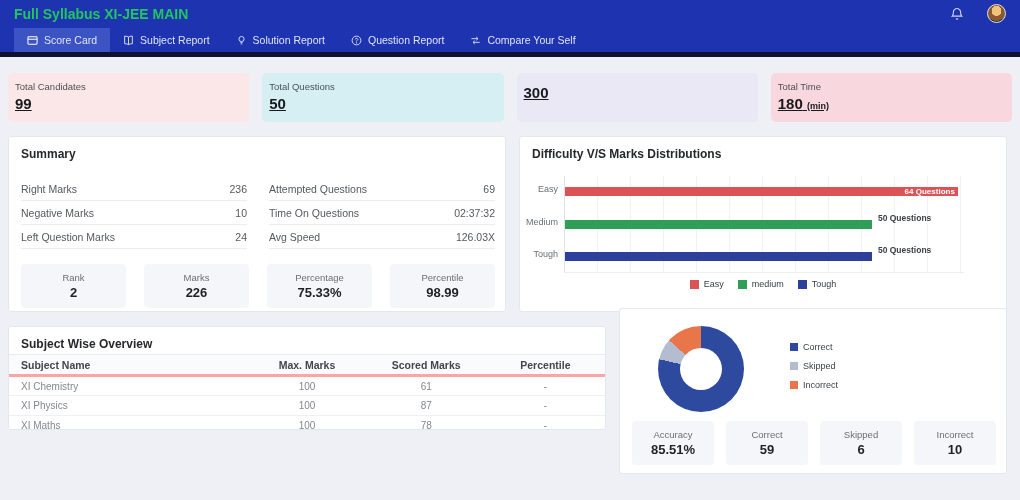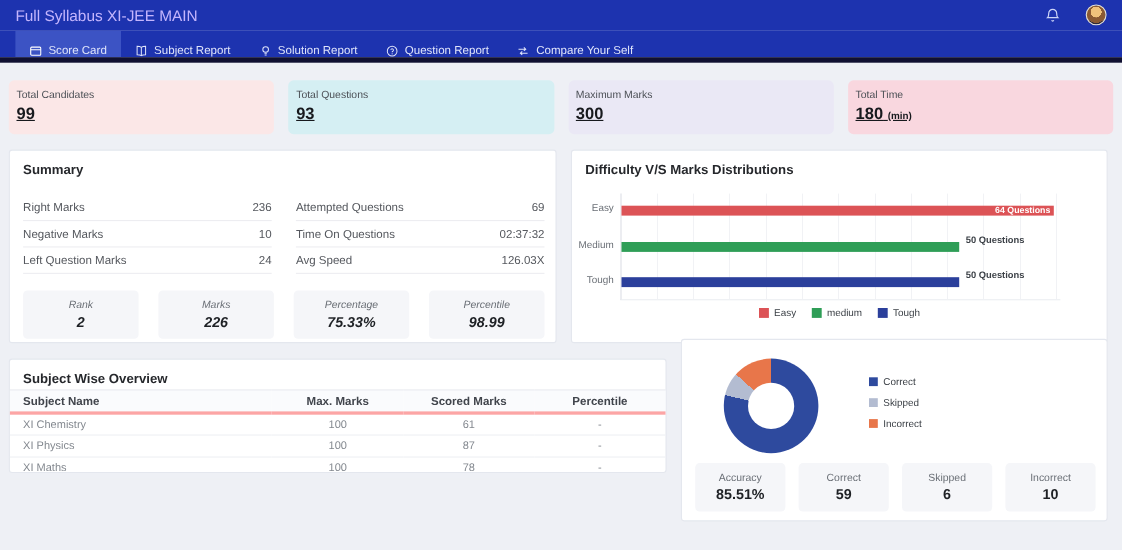--- a/index.html
+++ b/index.html
@@ -3,28 +3,28 @@
 <meta charset="utf-8">
 <style>
   * { margin:0; padding:0; box-sizing:border-box; }
   html,body { background:#eef0f5; }
   .app {
     position:relative; width:1020px; height:500px; background:#eef0f5;
     font-family:"Liberation Sans", sans-serif; overflow:hidden;
   }
   
   .top-header { position:absolute; left:0; top:0; width:1020px; height:28px; background:#1d33af; }
-  .page-title { position:absolute; left:14px; top:0; line-height:28px; color:#c4b5fd; font-size:14px; font-weight:normal; }
+  .page-title { position:absolute; left:14px; top:0; line-height:28px; color:#22c55e; font-size:14px; font-weight:bold; }
   .bell { position:absolute; right:56px; top:7px; width:14px; height:14px; cursor:pointer; }
   .avatar { position:absolute; right:14px; top:4px; width:19px; height:19px; border-radius:50%;
     background:radial-gradient(circle at 50% 35%, #f0c27b 0 35%, #8a5a33 36% 70%, #2e2a3a 71%);
     border:1.5px solid #e8e2d2; cursor:pointer; }
   
   .tabbar { position:absolute; left:0; top:28px; width:1020px; height:24px; background:#1d33af; display:flex; padding-left:14px; }
-  .tab { display:flex; align-items:flex-end; gap:6px; padding:0 13px; color:#dfe4fb; font-size:10.5px; cursor:pointer; }
+  .tab { display:flex; align-items:center; gap:6px; padding:0 13px; color:#dfe4fb; font-size:10.5px; cursor:pointer; }
   .tab.active { background:#3c53c4; }
   .tab svg { display:block; }
   .dark-strip { position:absolute; left:0; top:52px; width:1020px; height:5px; background:#101031; }
   
   .cards { position:absolute; left:8px; top:73px; width:1004px; height:49px; display:flex; gap:13px; }
   .card { flex:1; border-radius:5px; padding:8px 7px; }
   .card .c-label { font-size:9.5px; color:#4c5056; }
   .card .c-value { font-size:15px; font-weight:bold; color:#17191d; margin-top:3px;text-decoration:underline; }
   .card .c-unit { font-size:9px; font-weight:bold; }
   
@@ -32,21 +32,21 @@
   .panel-title { position:absolute; left:12px; top:10px; font-size:12px; font-weight:bold; color:#26282c; }
   #summary-panel { left:8px; top:136px; width:498px; height:176px; }
   #chart-panel   { left:519px; top:136px; width:488px; height:176px; }
   #subject-panel { left:8px; top:326px; width:598px; height:104px; }
   #donut-panel   { left:619px; top:308px; width:388px; height:166px; }
   
   .sum-cols { position:absolute; left:12px; top:40px; width:474px; display:flex; gap:22px; }
   .sum-col { flex:1; }
   .sum-row { display:flex; justify-content:space-between; padding:6px 0 5px; border-bottom:1px solid #ededf1;
     font-size:10.5px; color:#55585e; }
-  .metric-row { position:absolute; left:12px; top:127px; width:474px; height:44px; display:flex; gap:18px;font-style:italic; }
+  .metric-row { position:absolute; left:12px; top:127px; width:474px; height:44px; display:flex; gap:18px; }
   .metric-box { flex:1; background:#f5f6f9; border-radius:4px; display:flex; flex-direction:column; align-items:center; justify-content:center; }
   .metric-label { font-size:9.5px; color:#6a6f76; }
   .metric-value { font-size:13px; font-weight:bold; color:#1e2125; margin-top:2px; }
   
   .cats span { position:absolute; left:0; width:38px; text-align:right; font-size:9px; color:#6a6f76; }
   .plot { position:absolute; left:44px; top:39px; width:400px; height:97px;
     border-left:1px solid #dfe2e8; border-bottom:1px solid #eceef2;
     background-image:repeating-linear-gradient(to right, transparent 0, transparent 32px, #f1f2f5 32px, #f1f2f5 33px); }
   .bar-row { position:absolute; left:0; width:100%; height:9px; display:flex; align-items:center; }
   .bar-fill { height:9px; position:relative;margin-top:13px; }
@@ -135,24 +135,23 @@
   </div>
   <div class="dark-strip"></div>
 
   <div class="cards">
     <div class="card" style="background: rgb(251, 231, 231);">
       <div class="c-label">Total Candidates</div>
       <div class="c-value">99</div>
     </div>
     <div class="card" style="background: rgb(213, 239, 243);">
       <div class="c-label">Total Questions</div>
-      <div class="c-value">93</div>
+      <div class="c-value">50</div>
     </div>
     <div class="card" style="background: rgb(234, 232, 245);">
-      <div class="c-label">Maximum Marks</div>
       <div class="c-value">300</div>
     </div>
     <div class="card" style="background: rgb(249, 215, 223);">
       <div class="c-label">Total Time</div>
       <div class="c-value"><span>180</span> <span class="c-unit">(min)</span></div>
     </div>
   </div>
 
   <div class="panel" id="summary-panel">
     <div class="panel-title">Summary</div>

